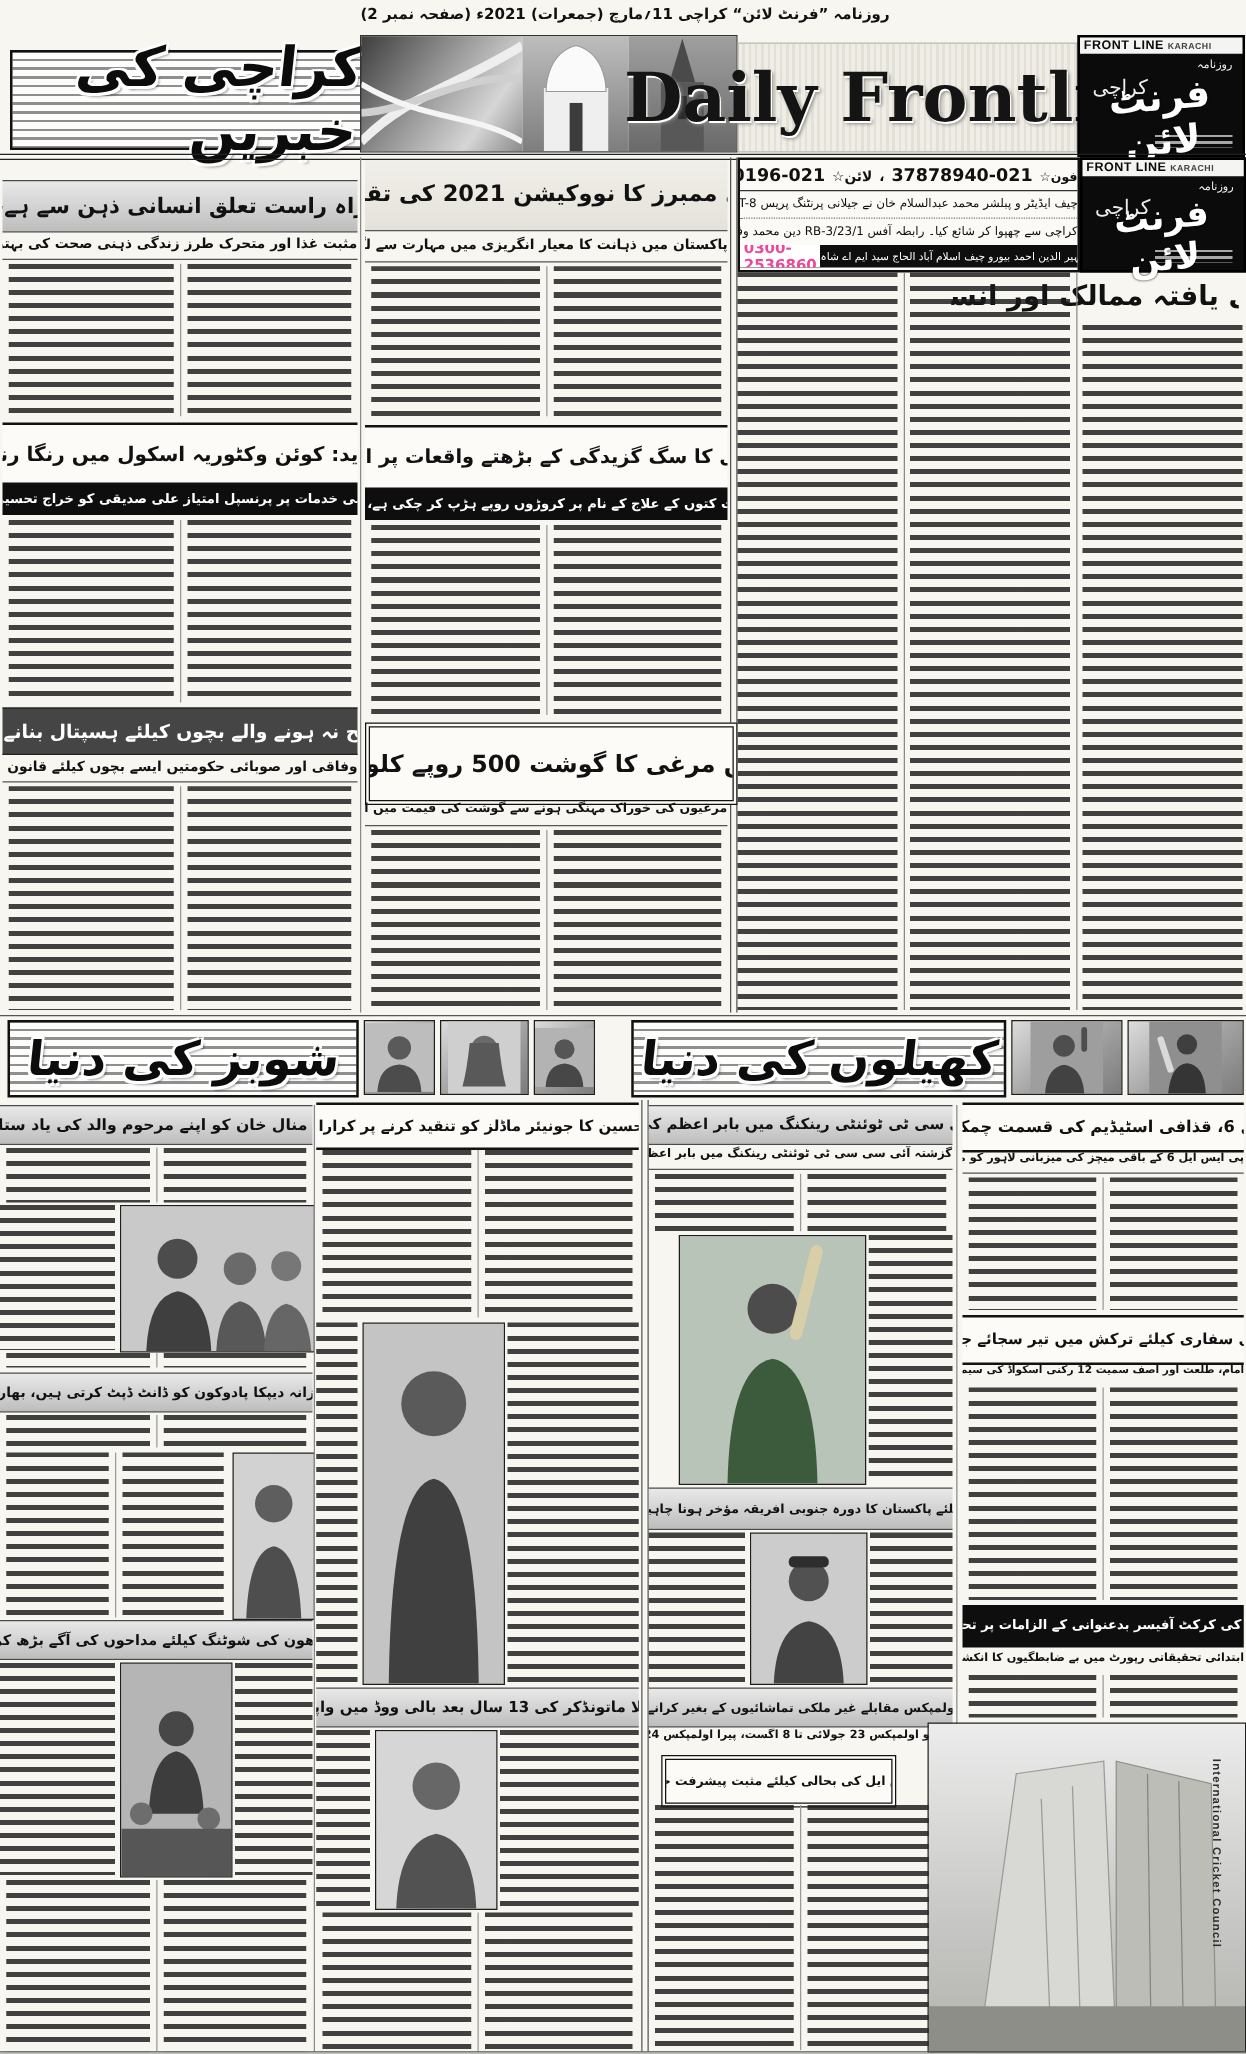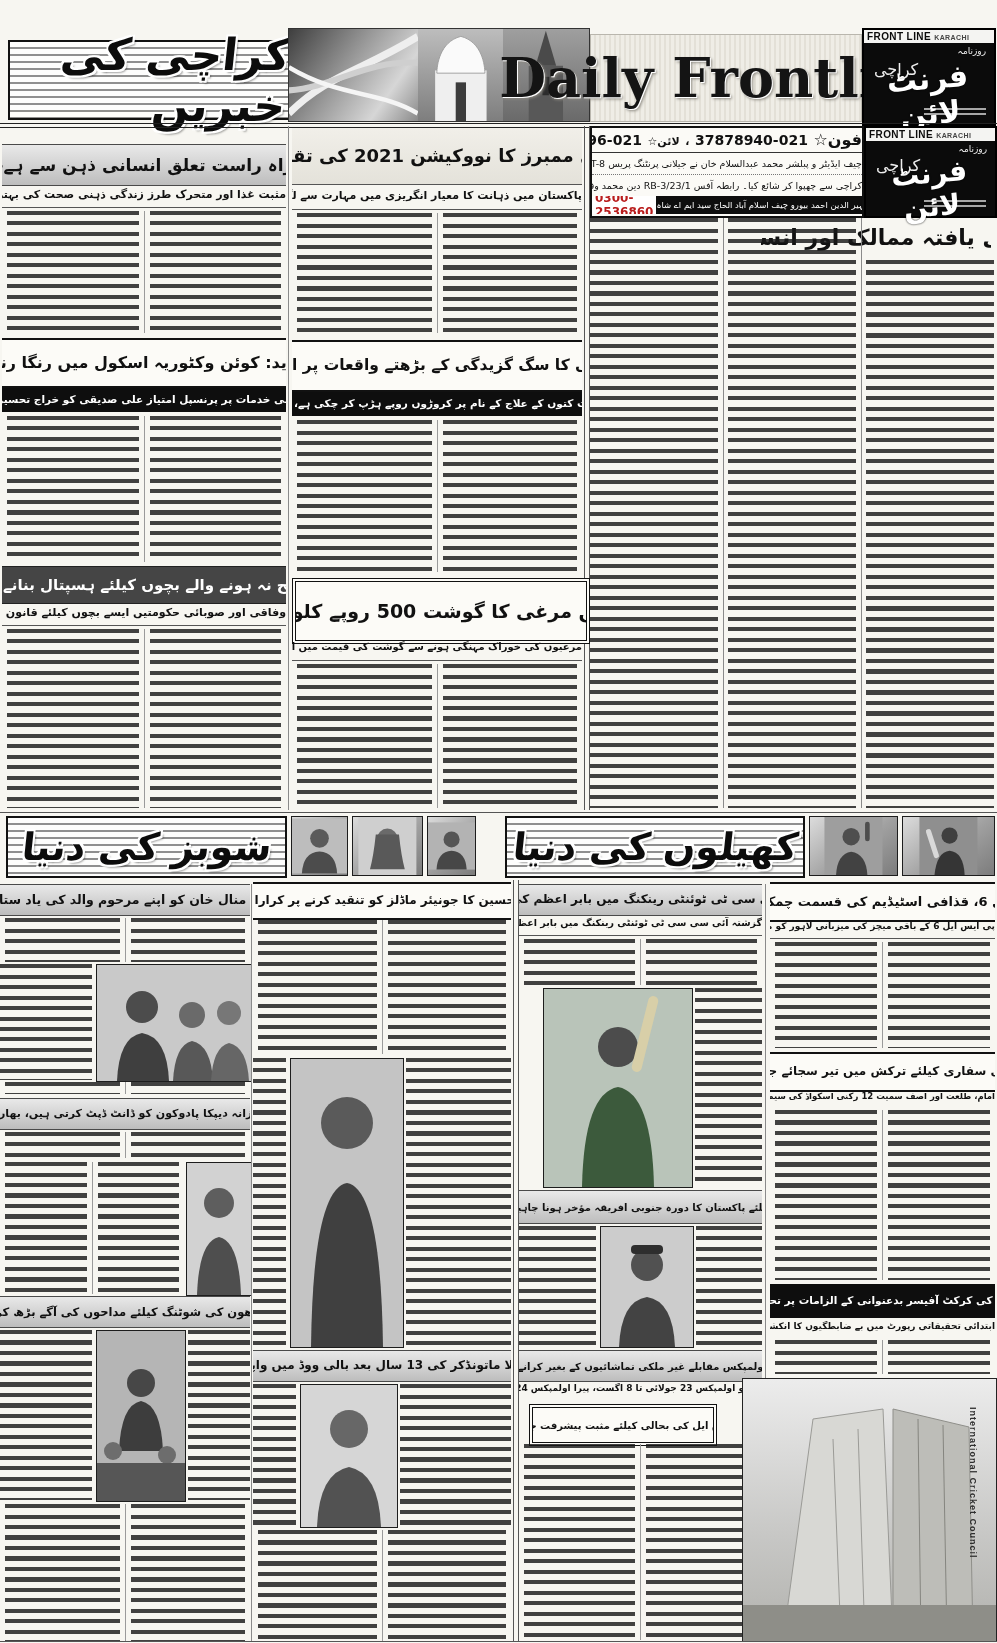--- a/index.html
+++ b/index.html
@@ -58,20 +58,21 @@
         direction:rtl;font-weight:bold;white-space:nowrap;overflow:hidden;}
   .icc-photo{border:1px solid #222;background:linear-gradient(#ececec,#c7c7c5 60%,#b2b2ae);position:relative;overflow:hidden;}
   .icc-caption{position:absolute;right:18px;top:28px;writing-mode:vertical-rl;font-size:9px;
         letter-spacing:1px;color:#2e2e2e;font-family:"Liberation Sans",sans-serif;font-weight:bold;}
 </style>
 </head>
 <body>
 
 <div id="paper">
 
+  <div class="abs urdu" style="left:200px;top:4px;width:600px;height:20px;text-align:center;font-size:12px;font-weight:bold;">روزنامہ ”فرنٹ لائن“ کراچی 11؍مارچ (جمعرات) 2021ء (صفحہ نمبر 2)</div>
 
   <div class="abs stripes banner-title" style="left:8px;top:40px;width:278px;height:76px;">
     <span class="urdu" style="font-size:44px;">کراچی کی خبریں</span>
   </div>
 
   <div class="abs" style="left:288px;top:28px;width:300px;height:92px;display:flex;border:1px solid #333;">
     <div style="flex:1.5;background:linear-gradient(125deg,#3e3e3e,#9b9b9b 45%,#d6d6d6 75%,#8a8a8a);position:relative;overflow:hidden;">
       <svg viewBox="0 0 100 60" preserveAspectRatio="none" style="width:100%;height:100%;">
         <path d="M0 55 C30 30 55 28 100 5" stroke="#eee" stroke-width="5" fill="none"></path>
         <path d="M0 40 C35 38 60 20 100 22" stroke="#cfcfcf" stroke-width="4" fill="none"></path>
@@ -138,30 +139,30 @@
       </div>
     <div class="col">
         <div class="sim"></div>
       </div>
   </div>
 
   <div class="abs vdouble" style="left:584px;top:126px;height:684px;"></div>
 
   <div class="abs contact-box" style="left:590px;top:126px;width:270px;height:88px;">
     <div class="contact-line" style="height:24px;line-height:24px;border-bottom:1px solid #333;font-weight:bold;">
-      <span style="font-size:16px;">فون☆</span>
+      <span style="font-size:10px;">فون☆</span>
       <span style="font-size:14px;">021-37878940</span>
       <span style="font-size:11px;">،</span>
       <span style="font-size:11px;">لائن☆</span>
       <span style="font-size:14px;">021-32620196</span>
     </div>
     <div class="contact-line" style="height:21px;line-height:21px;font-size:9.5px;border-bottom:1px dotted #777;">چیف ایڈیٹر و پبلشر محمد عبدالسلام خان نے جیلانی پرنٹنگ پریس ST-8 بلاک 10-A گلشن اقبال</div>
     <div class="contact-line" style="height:21px;line-height:21px;font-size:9.5px;">کراچی سے چھپوا کر شائع کیا۔ رابطہ آفس RB-3/23/1 دین محمد وفائی روڈ کراچی</div>
     <div style="height:18px;background:#0e0e0e;display:flex;flex-direction:row;align-items:center;overflow:hidden;">
-      <span style="background:#fff;color:#b91c1c;font-weight:900;font-size:12px;padding:0 3px;height:100%;display:flex;align-items:center;">0300-2536860</span>
+      <span style="background:#fff;color:#ec4899;font-weight:900;font-size:12px;padding:0 3px;height:100%;display:flex;align-items:center;">0300-2536860</span>
       <span class="urdu" style="color:#fff;font-size:8.5px;flex:1;text-align:center;white-space:nowrap;">ایگزیکٹو ایڈیٹر ظہیر الدین احمد بیورو چیف اسلام آباد الحاج سید ایم اے شاہ</span>
     </div>
   </div>
 
   <div class="abs logo" style="left:864px;top:126px;width:129px;height:88px;">
     <div class="logo-top">
       <span>FRONT LINE</span>
       <b>KARACHI</b>
     </div>
     <div class="logo-daily" style="right:8px;top:16px;">روزنامہ</div>

